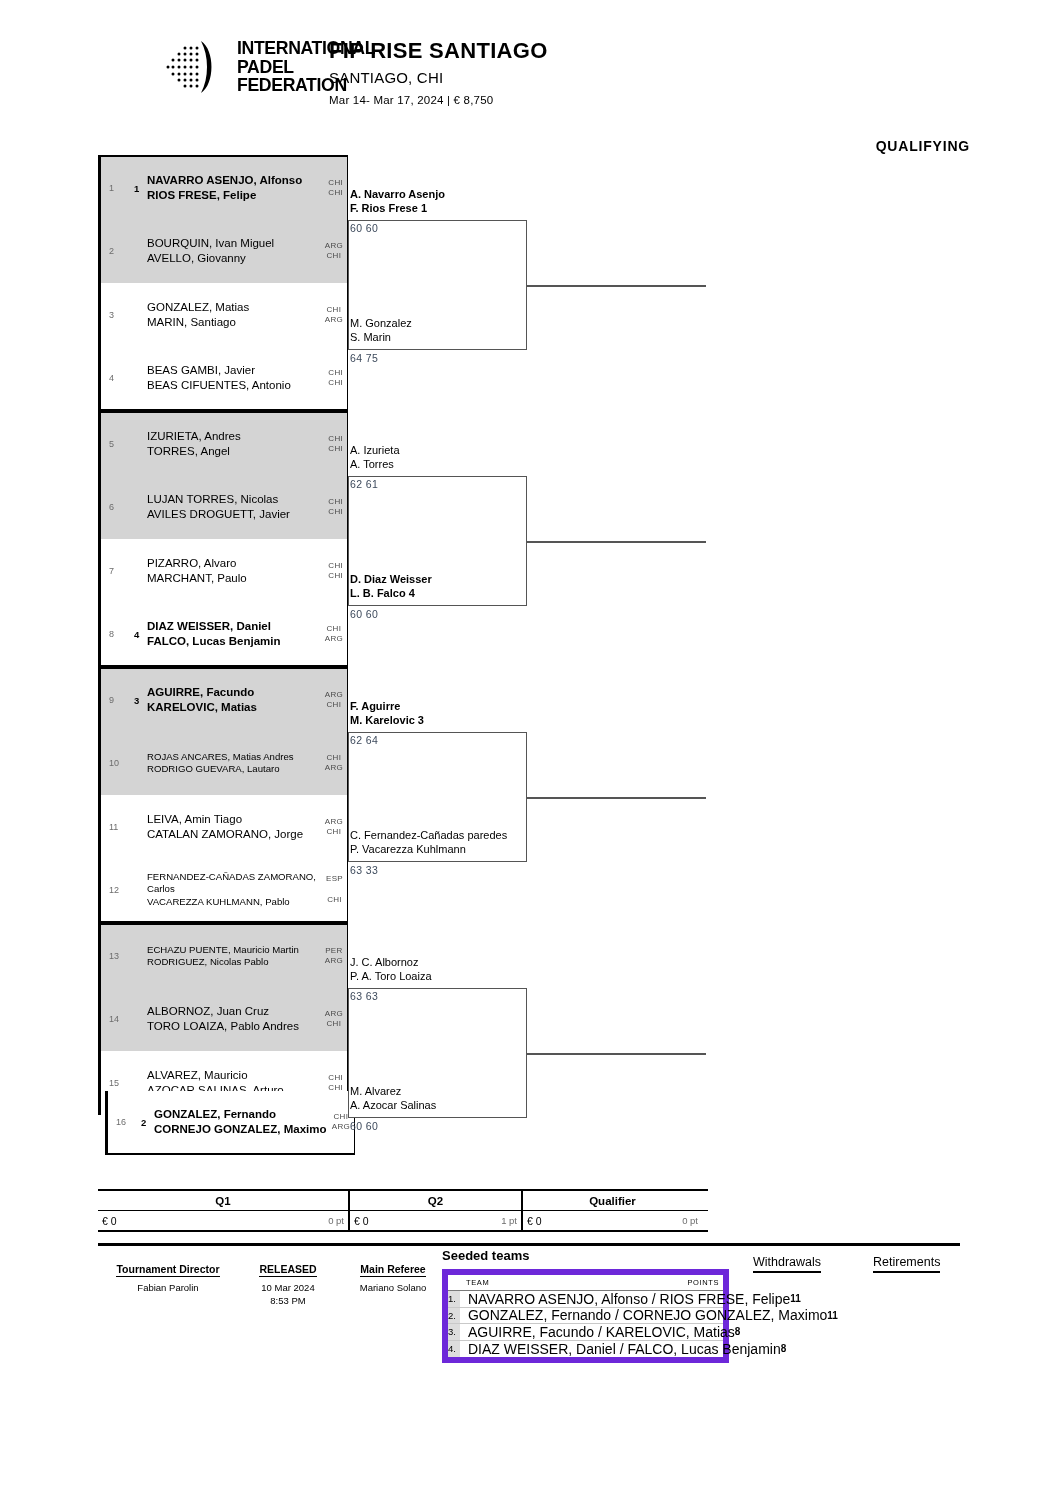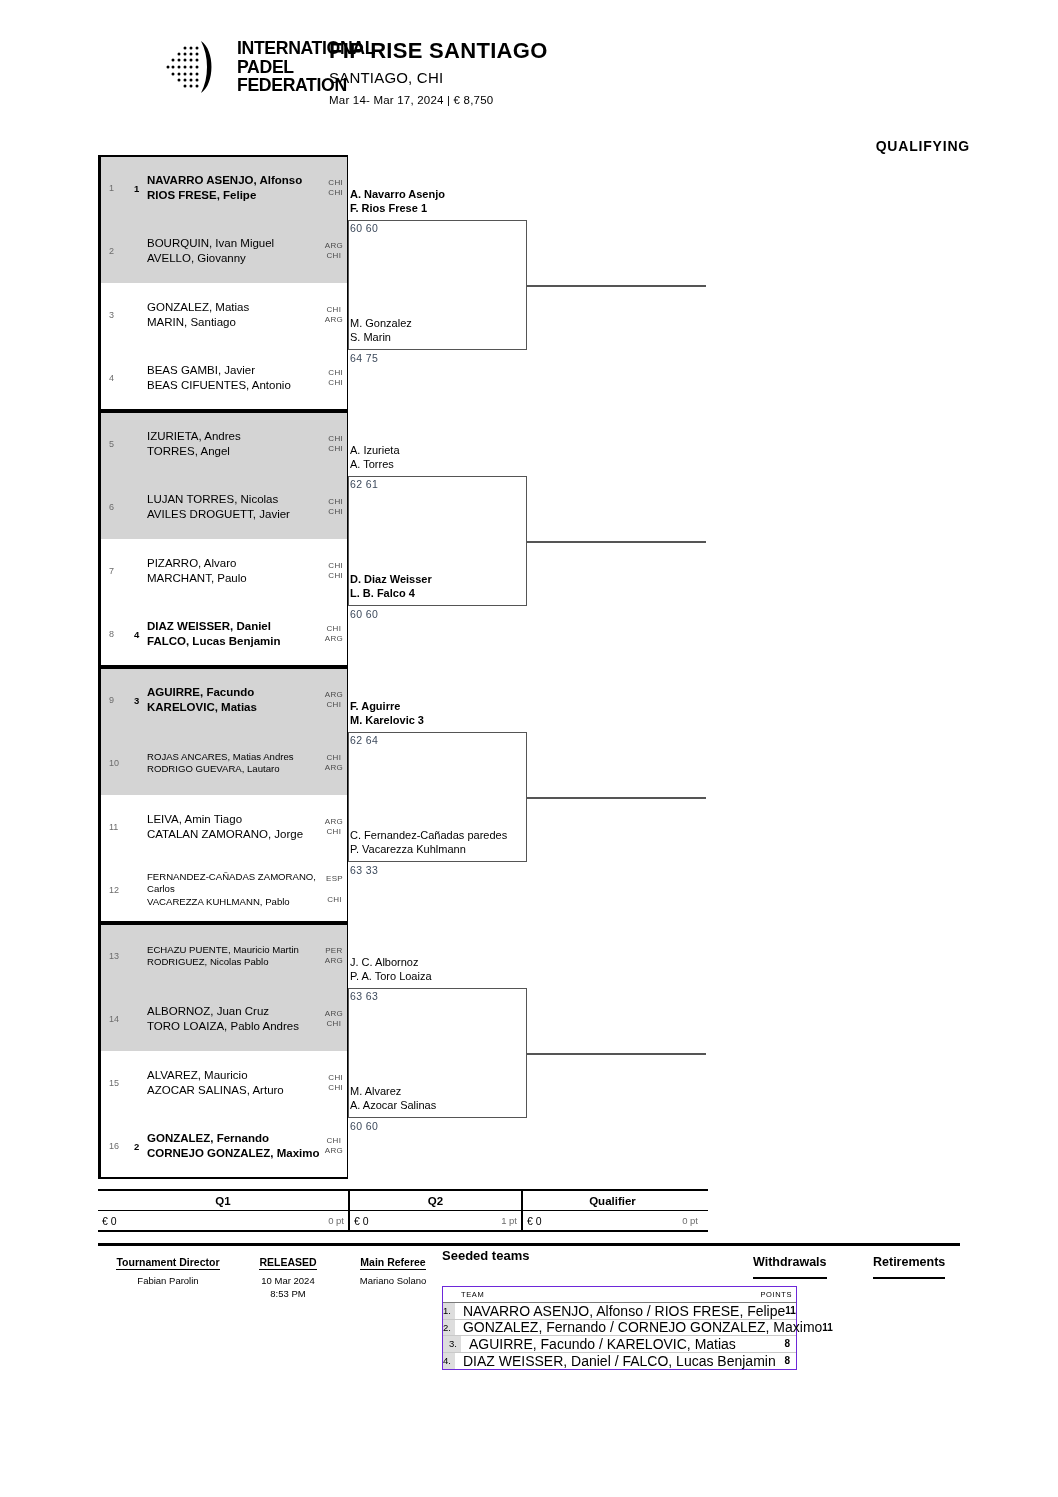--- a/index.html
+++ b/index.html
@@ -92,41 +92,41 @@
   .pc2 { width:173px; border-right:2px solid #000; }
   .pc3 { width:179px; }
   .ptval { color:#000; }
   .ptnum { color:#6c6c6c; font-size:9.5px; }
 
   
   #footrule { position:absolute; left:98px; top:1243px; width:862px; height:3px; background:#000; }
 
   #foot { position:absolute; left:98px; top:1248px; width:880px; height:110px; }
 
-  .foot-col { position:absolute; text-align:center; }
+  .foot-col { position:absolute; text-align:center;margin-top:7px; }
   .foot-h { font-size:10.5px; font-weight:bold; border-bottom:1.5px solid #000; padding-bottom:1px; display:inline-block; }
   .foot-v { font-size:9.5px; margin-top:5px; }
   .foot-v2 { font-size:9.5px; margin-top:2px; }
 
   #seeded { position:absolute; left:344px; top:0px; width:310px; }
   #seeded-title { font-size:13px; font-weight:bold; }
-  #seeded-table { margin-top:23px; border:1px solid #6d28d9; width:355px; }
+  #seeded-table { margin-top:6px; border:6px solid #6d28d9; width:287px; }
   .st-head { display:flex; height:16px; align-items:center; border-bottom:1px solid #7a7a7a; }
   .st-head .c0 { width:18px; }
   .st-head .c1 { flex:1; font-size:7.5px; letter-spacing:0.6px; }
   .st-head .c2 { width:46px; text-align:right; padding-right:4px; font-size:7.5px; letter-spacing:0.6px; }
   .st-row { display:flex; height:16.5px; align-items:center; border-bottom:1px solid #c9c9c9; }
   .st-row:last-child { border-bottom:none; }
   .st-row .c0 { width:18px; text-align:right; padding-right:4px; font-size:9.5px; background:#ddd; height:100%; display:flex; align-items:center; justify-content:flex-end; }
   .st-row .c1 { flex:1; font-size:14px; padding-left:8px; white-space:nowrap; }
   .st-row .c2 { width:46px; text-align:right; padding-right:6px; font-size:10px; font-weight:bold; }
 
   #withdrawals { position:absolute; left:655px; top:4px; }
   #retirements { position:absolute; left:775px; top:4px; }
-  .wr-h { font-size:12.5px; font-weight:bold; border-bottom:2px solid #000; padding-bottom:8px; display:inline-block; }
+  .wr-h { font-size:12.5px; font-weight:normal; border-bottom:2px solid #000; padding-bottom:2px; display:inline-block; }
 </style>
 </head>
 <body>
 
 <div id="header">
 
   <div id="logo-wrap">
     <div id="logo-mark">
       <svg width="52" height="58" viewBox="0 0 52 58" xmlns="http://www.w3.org/2000/svg">
         <path d="M36 3 C50 12 50 46 36 55 C44 40 44 18 36 3 Z" fill="#000"></path>
@@ -344,21 +344,21 @@
       <div class="slot-num">15</div>
       <div class="slot-names">
         <div class="pname">ALVAREZ, Mauricio</div>
         <div class="pname">AZOCAR SALINAS, Arturo</div>
       </div>
       <div class="slot-flags">
         <div class="flag">CHI</div>
         <div class="flag sp2">CHI</div>
       </div>
     </div>
-    <div class="slot bold pair-bottom" style="top: 960px;">
+    <div class="slot bold pair-bottom" style="top: 936px; margin-left: 7px;">
       <div class="slot-num">16</div>
       <div class="slot-seed">2</div>
       <div class="slot-names">
         <div class="pname">GONZALEZ, Fernando</div>
         <div class="pname">CORNEJO GONZALEZ, Maximo</div>
       </div>
       <div class="slot-flags">
         <div class="flag">CHI</div>
         <div class="flag sp2">ARG</div>
       </div>

